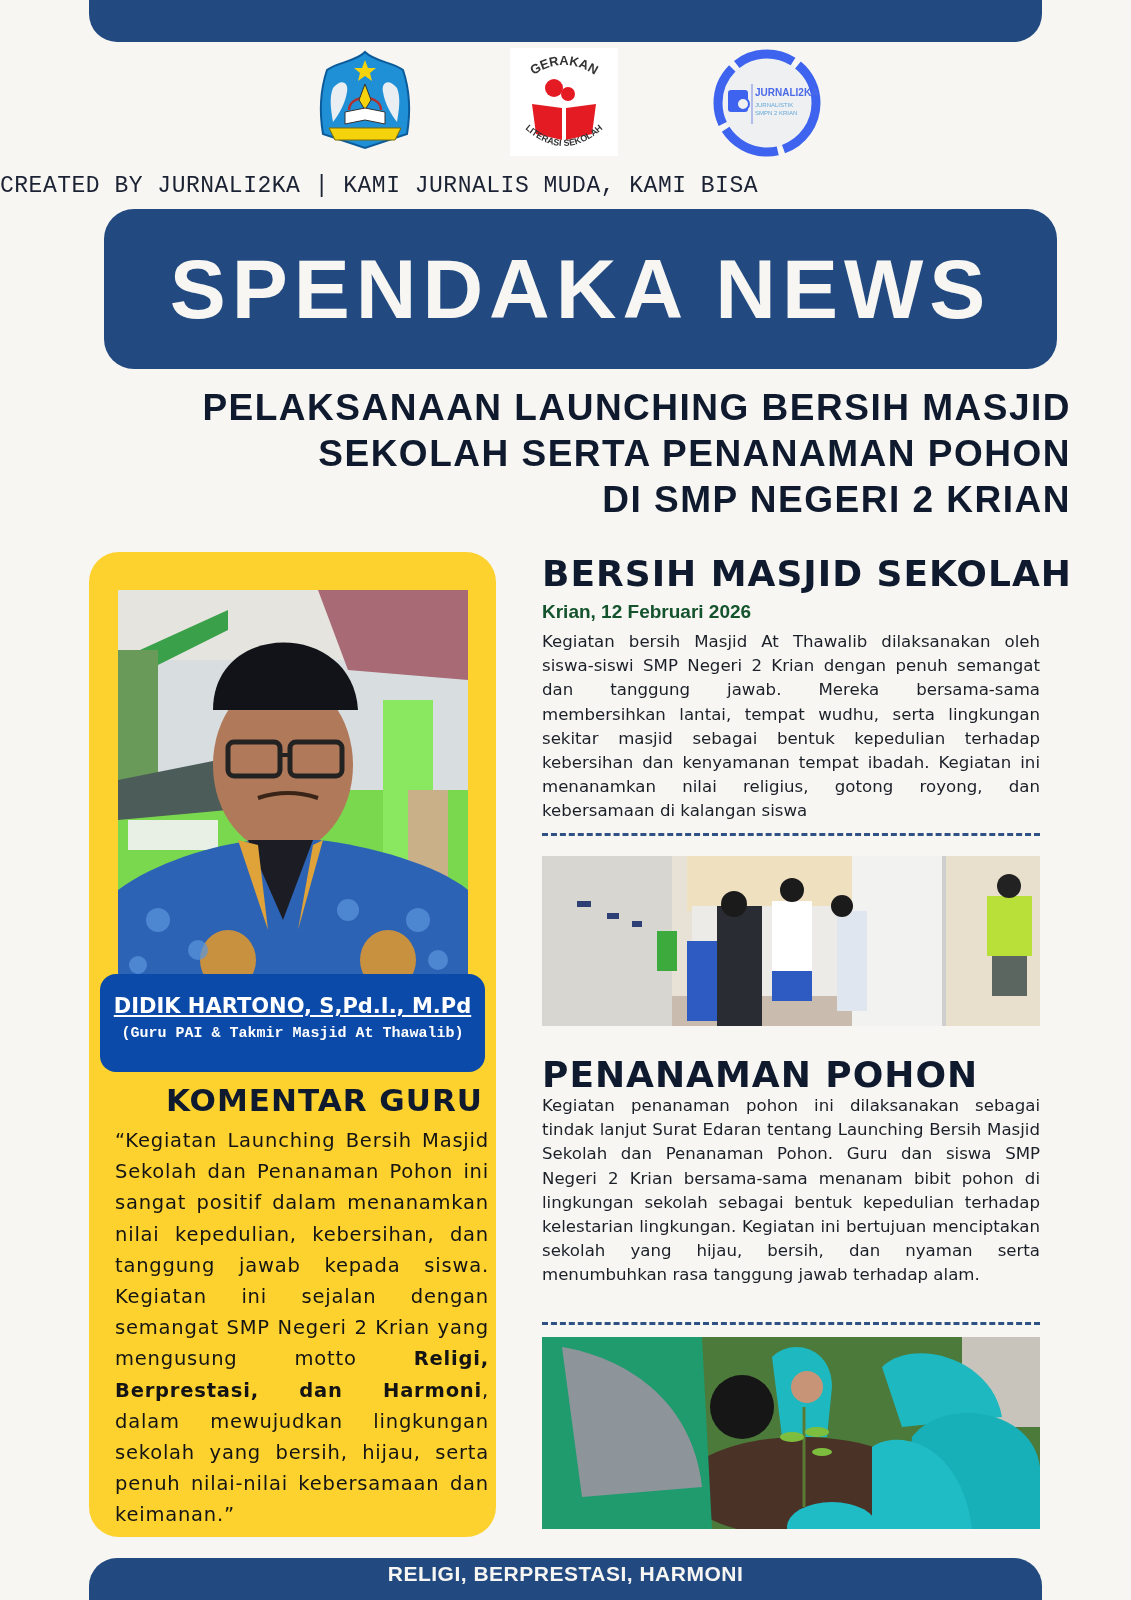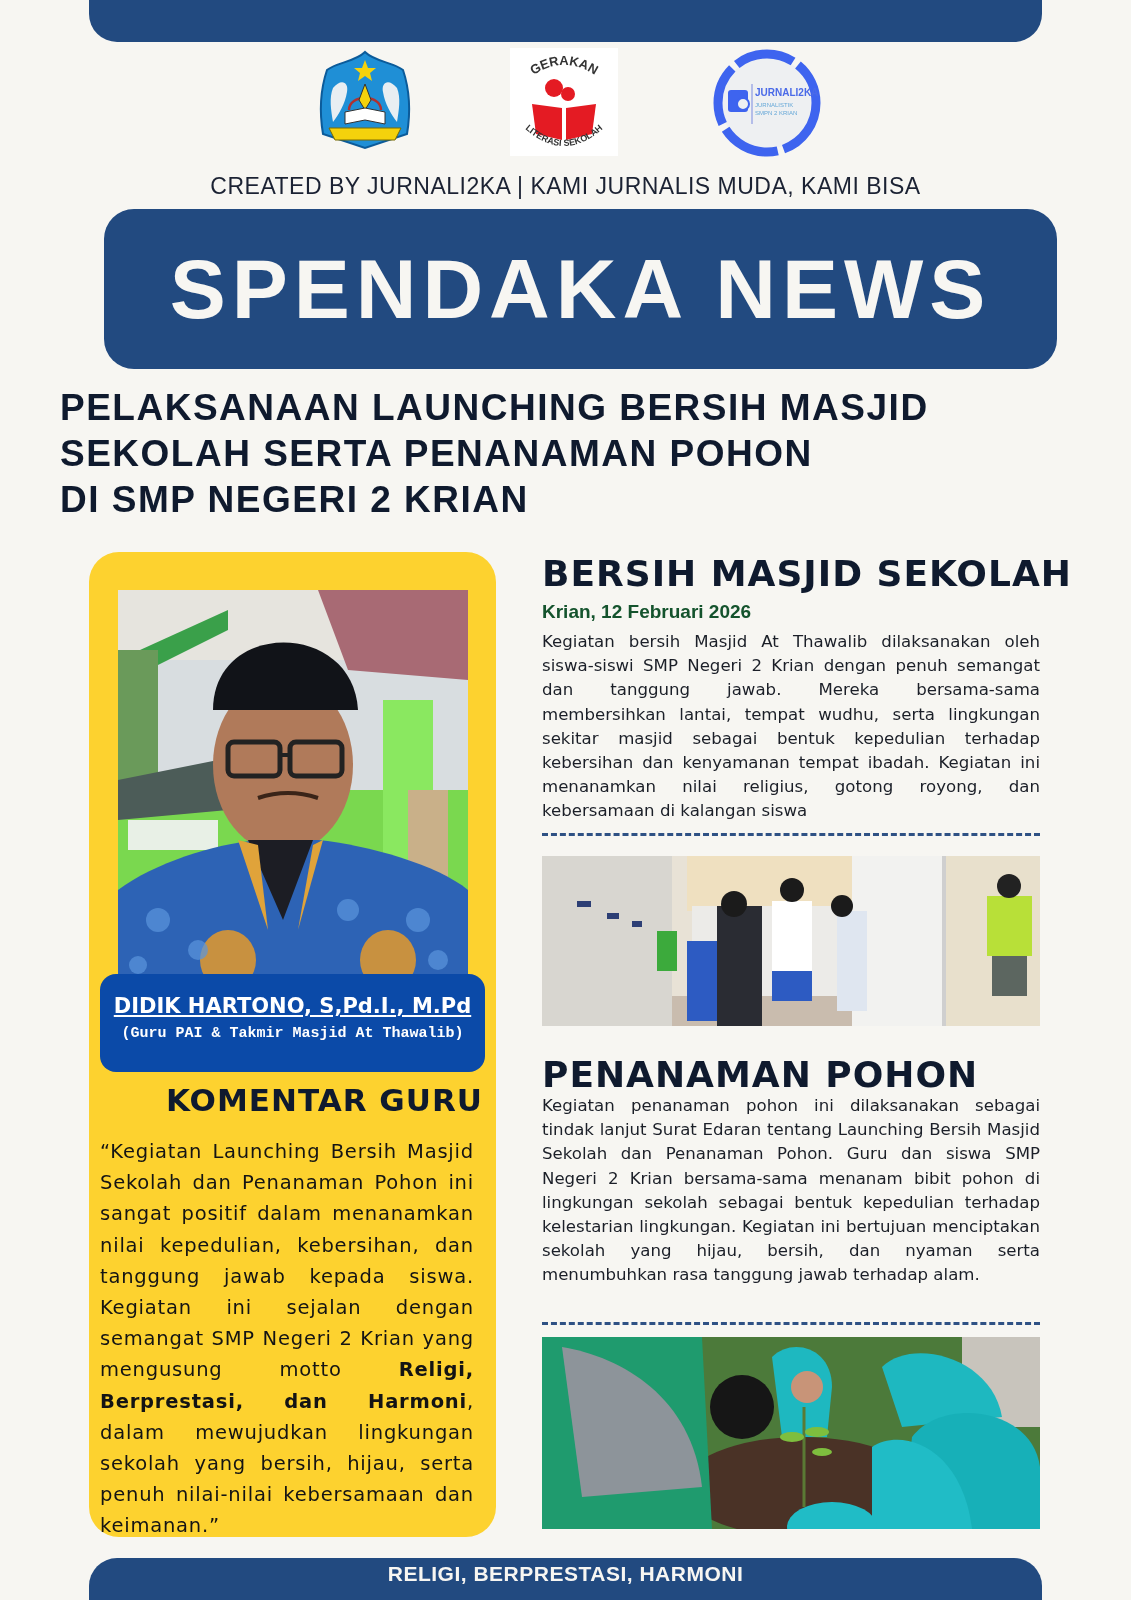--- a/index.html
+++ b/index.html
@@ -11,35 +11,35 @@
   .top-bar {
     position: absolute; left: 89px; top: -20px; width: 953px; height: 62px;
     background: #224a80; border-radius: 0 0 28px 28px;
   }
   .logos { position: absolute; top: 48px; left: 0; width: 1131px; height: 110px; }
   .logo { position: absolute; }
   .logo-school { left: 315px; top: 0; width: 100px; height: 104px; }
   .logo-gls { left: 510px; top: 0; width: 108px; height: 108px; background: #ffffff; }
   .logo-jurnal { left: 712px; top: 0; width: 110px; height: 110px; }
   .created {
-    position: absolute; top: 173px; left: 0; width: 1131px; text-align: center;
-    font-family: Liberation Sans, sans-serif; font-size: 23px; letter-spacing: 0.5px;
+    position: absolute; top: 173px; left: 0; width: 1131px; 
+    font-family: Liberation Mono, monospace; font-size: 23px; letter-spacing: 0.5px;
     color: #1b2233;
   }
   .masthead {
     position: absolute; left: 104px; top: 209px; width: 953px; height: 160px;
     background: #224a80; border-radius: 30px;
     display: flex; align-items: center; justify-content: center;
   }
   .masthead-title {
     color: #f7f6f2; font-family: "Liberation Sans", sans-serif; font-weight: 900;
     font-size: 84px; letter-spacing: 6px; font-weight: bold;
   }
   .headline {
-    position: absolute; top: 385px; left: 60px; width: 1011px; text-align: left;
+    position: absolute; top: 385px; left: 60px; width: 1011px; text-align: right;
     font-family: "Liberation Sans", sans-serif; font-weight: bold;
     font-size: 37px; line-height: 46px; color: #0f1a2e; letter-spacing: 1.5px;
   }
   .yellow-card {
     position: absolute; left: 89px; top: 552px; width: 407px; height: 985px;
     background: #fdd22f; border-radius: 30px;
   }
   .photo-teacher {
     position: absolute; left: 29px; top: 38px; width: 350px; height: 395px;
     overflow: hidden; background: #7ea2c5;
@@ -54,23 +54,23 @@
   }
   .name-box .role {
     margin-top: 7px; font-family: Liberation Mono, monospace; font-weight: bold; font-size: 15px;
   }
   .komentar-title {
     position: absolute; top: 530px; left: 0; width: 407px; text-align: center;
     font-family: "DejaVu Sans", sans-serif; font-weight: bold; font-size: 31px;
     color: #0f1a2e; letter-spacing: 1px; padding-left: 32px;
   }
   .komentar-body {
-    position: absolute; top: 573px; left: 11px; width: 374px;
+    position: absolute; top: 573px; left: 26px; width: 374px;
     font-family: "DejaVu Sans", sans-serif; font-size: 19.5px; line-height: 31.2px;
-    text-align: justify; color: #141414; letter-spacing: 0.8px; margin-top: 11px;
+    text-align: justify; color: #141414; letter-spacing: 0.8px;
   }
   .komentar-body b { font-weight: bold; }
   .section-title {
     position: absolute; font-family: "DejaVu Sans", sans-serif; font-weight: bold;
     font-size: 36px; color: #0f1a2e; letter-spacing: 1px;
   }
   .dateline {
     position: absolute; left: 542px; top: 601px; font-family: Liberation Sans, sans-serif;
     font-weight: bold; font-size: 19px; color: #14532d;
   }

